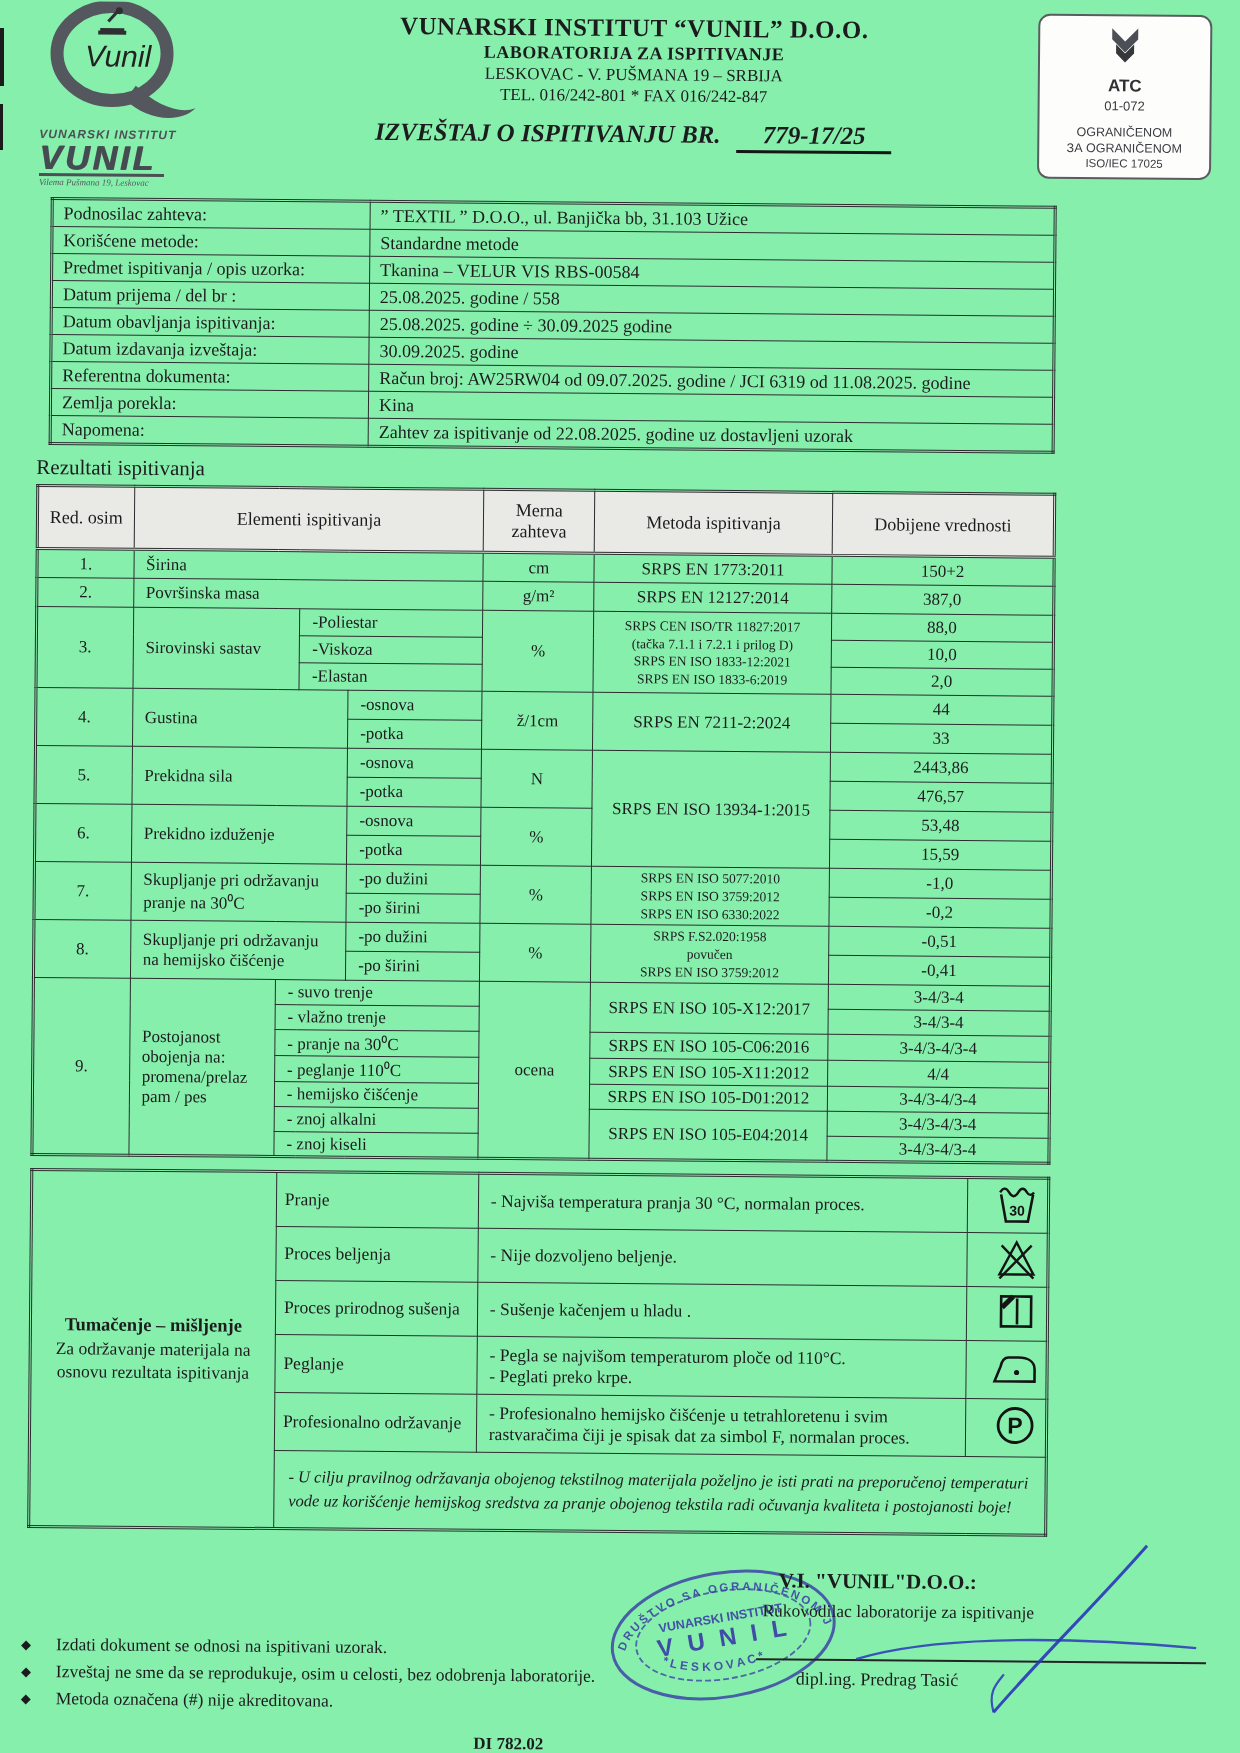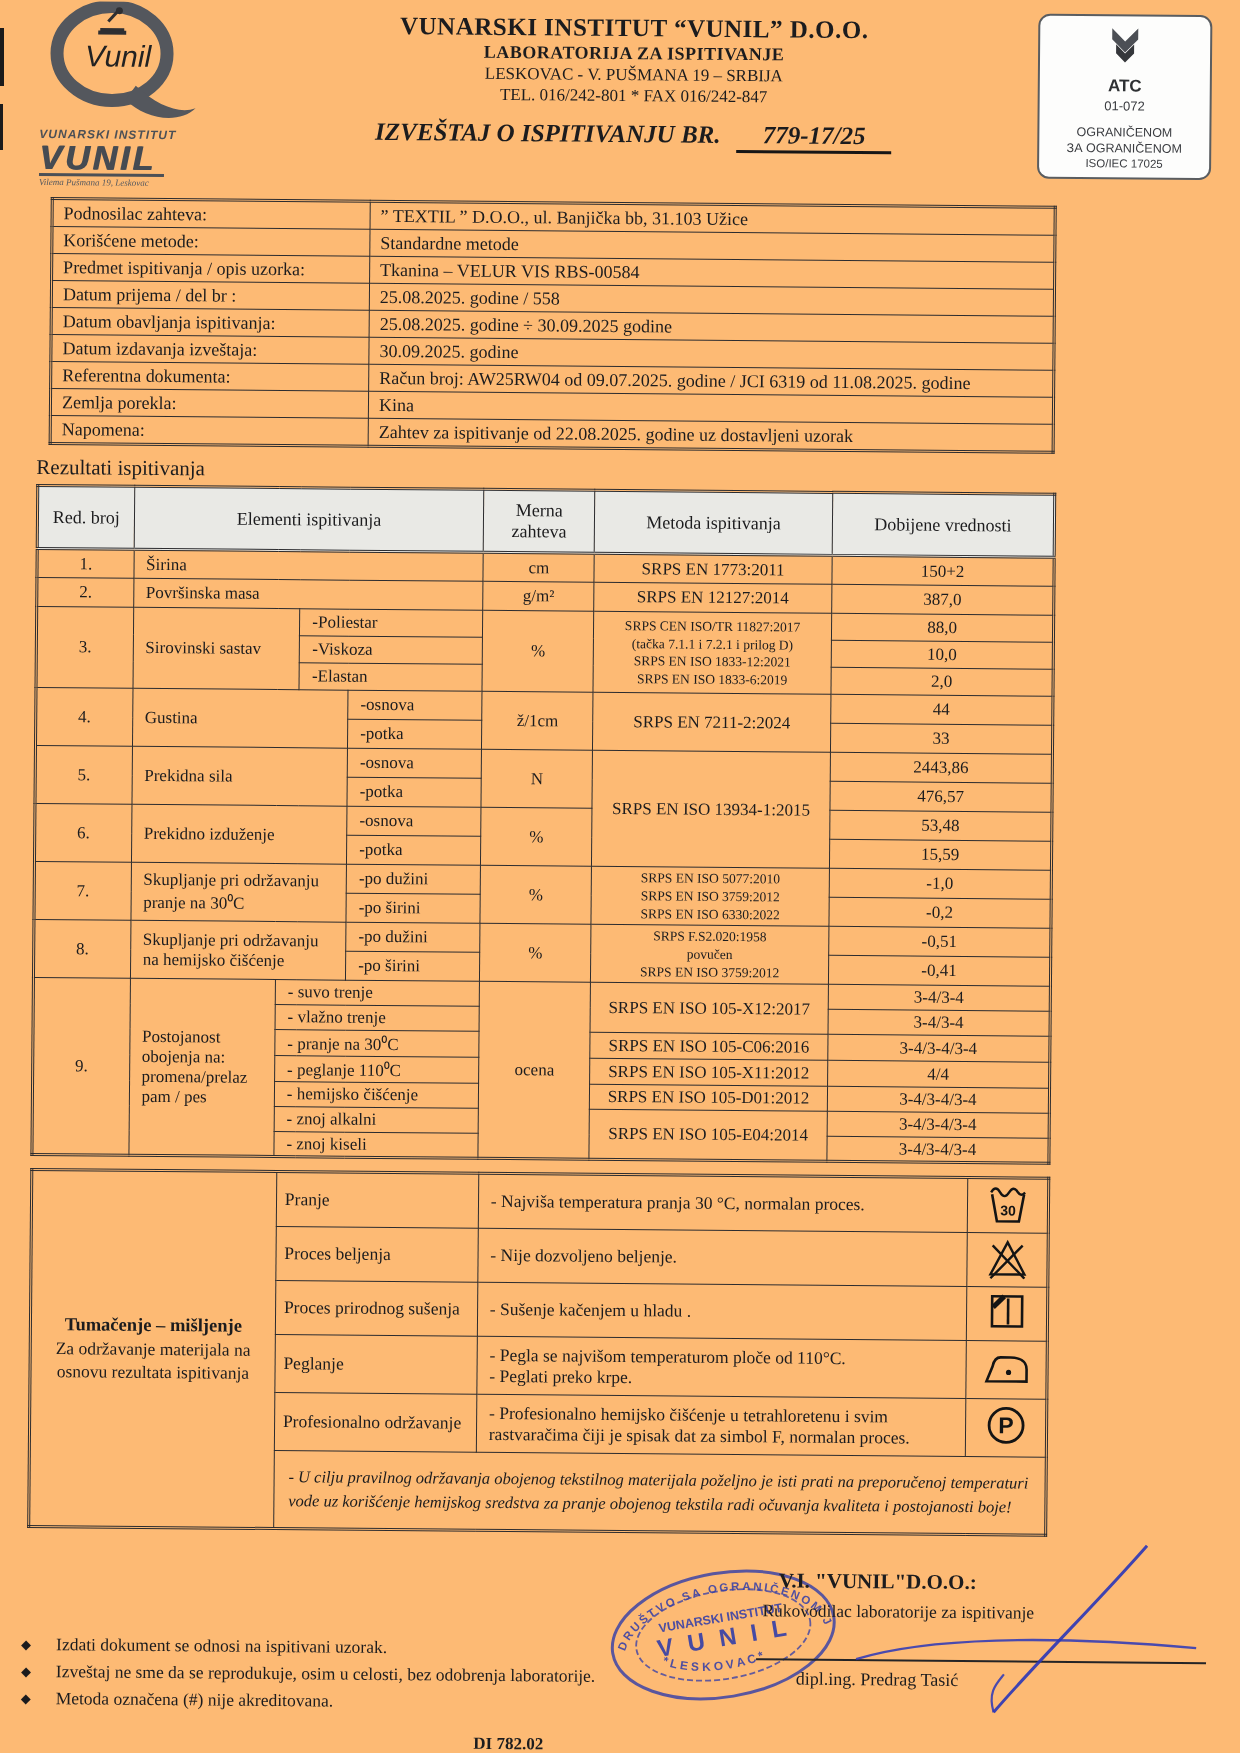--- a/index.html
+++ b/index.html
@@ -5,21 +5,21 @@
   html,body { margin:0; padding:0; }
   body {
     width:1240px; height:1753px;
     background:#f6f6f3;
     font-family:"Liberation Serif", serif;
     color:#1c1c1e;
     position:relative; overflow:hidden;
   }
   .sheet {
     position:absolute; inset:0;
-    background:#fdba74;
+    background:#86efac;
   }
   .tilt {
     position:absolute; left:0; top:0; width:1240px;
     transform:rotate(0.5deg);
     transform-origin:620px 60px;
   }
   
   .hdr { display:flex; align-items:flex-start; padding:6px 28px 0 40px; }
   .logo-block { width:190px; flex:0 0 190px; text-align:left; }
   .logo-caption { font-family:"Liberation Sans", sans-serif; font-size:12px; font-weight:bold; font-style:italic; color:#4c5056; letter-spacing:1px; margin-top:2px; }
@@ -59,21 +59,21 @@
   .res tr.h27 { height:27px; }
   .res tr.h24 { height:25px; }
   
   .care { margin:12px 0 0 40px; width:1020px; border:3px double #2c2c2f; }
   .care td { border:1.7px solid #2c2c2f; font-size:17.5px; padding:2px 8px; }
   .care .care-left { width:238px; text-align:center; vertical-align:middle; }
   .care .care-title { font-weight:bold; font-size:18.5px; margin-bottom:2px; }
   .care .care-sub { font-size:17.5px; line-height:1.3; }
   .care .cl { width:192px; }
   .care .cd { width:498px; padding-left:12px; }
-  .care .cs { width:64px; text-align:center; }
+  .care .cs { width:64px; text-align:right; }
   .care .cnote { font-style:italic; font-size:16.5px; line-height:1.45; padding:6px 14px; }
   .care tr.c1 { height:44px; } .care tr.c2 { height:48px; } .care tr.c3 { height:48px; }
   .care tr.c4 { height:58px; } .care tr.c5 { height:58px; } .care tr.c6 { height:78px; }
   
   .footer { position:relative; height:320px; margin-top:6px; }
   .sig-company { position:absolute; left:792px; top:28px; font-size:21px; font-weight:bold; }
   .sig-role { position:absolute; left:776px; top:60px; font-size:17.5px; }
   .sig-line { position:absolute; left:770px; top:118px; width:450px; border-top:2px solid #242426; }
   .sig-name { position:absolute; left:810px; top:128px; font-size:18px; }
   .stamp-wrap { position:absolute; left:612px; top:10px; }
@@ -188,21 +188,21 @@
           <col style="width:146px">
           <col style="width:22px">
           <col style="width:50px">
           <col style="width:136px">
         <col style="width:112px">
           <col style="width:242px">
           <col style="width:226px">
       </colgroup>
       <thead>
         <tr>
-          <th>Red. broj</th>
+          <th>Red. osim</th>
           <th colspan="4">Elementi ispitivanja</th>
           <th>Merna zahteva</th>
           <th>Metoda ispitivanja</th>
           <th>Dobijene vrednosti</th>
         </tr>
       </thead>
       <tbody>
 
         <tr class="h28">
           <td class="num">1.</td>

